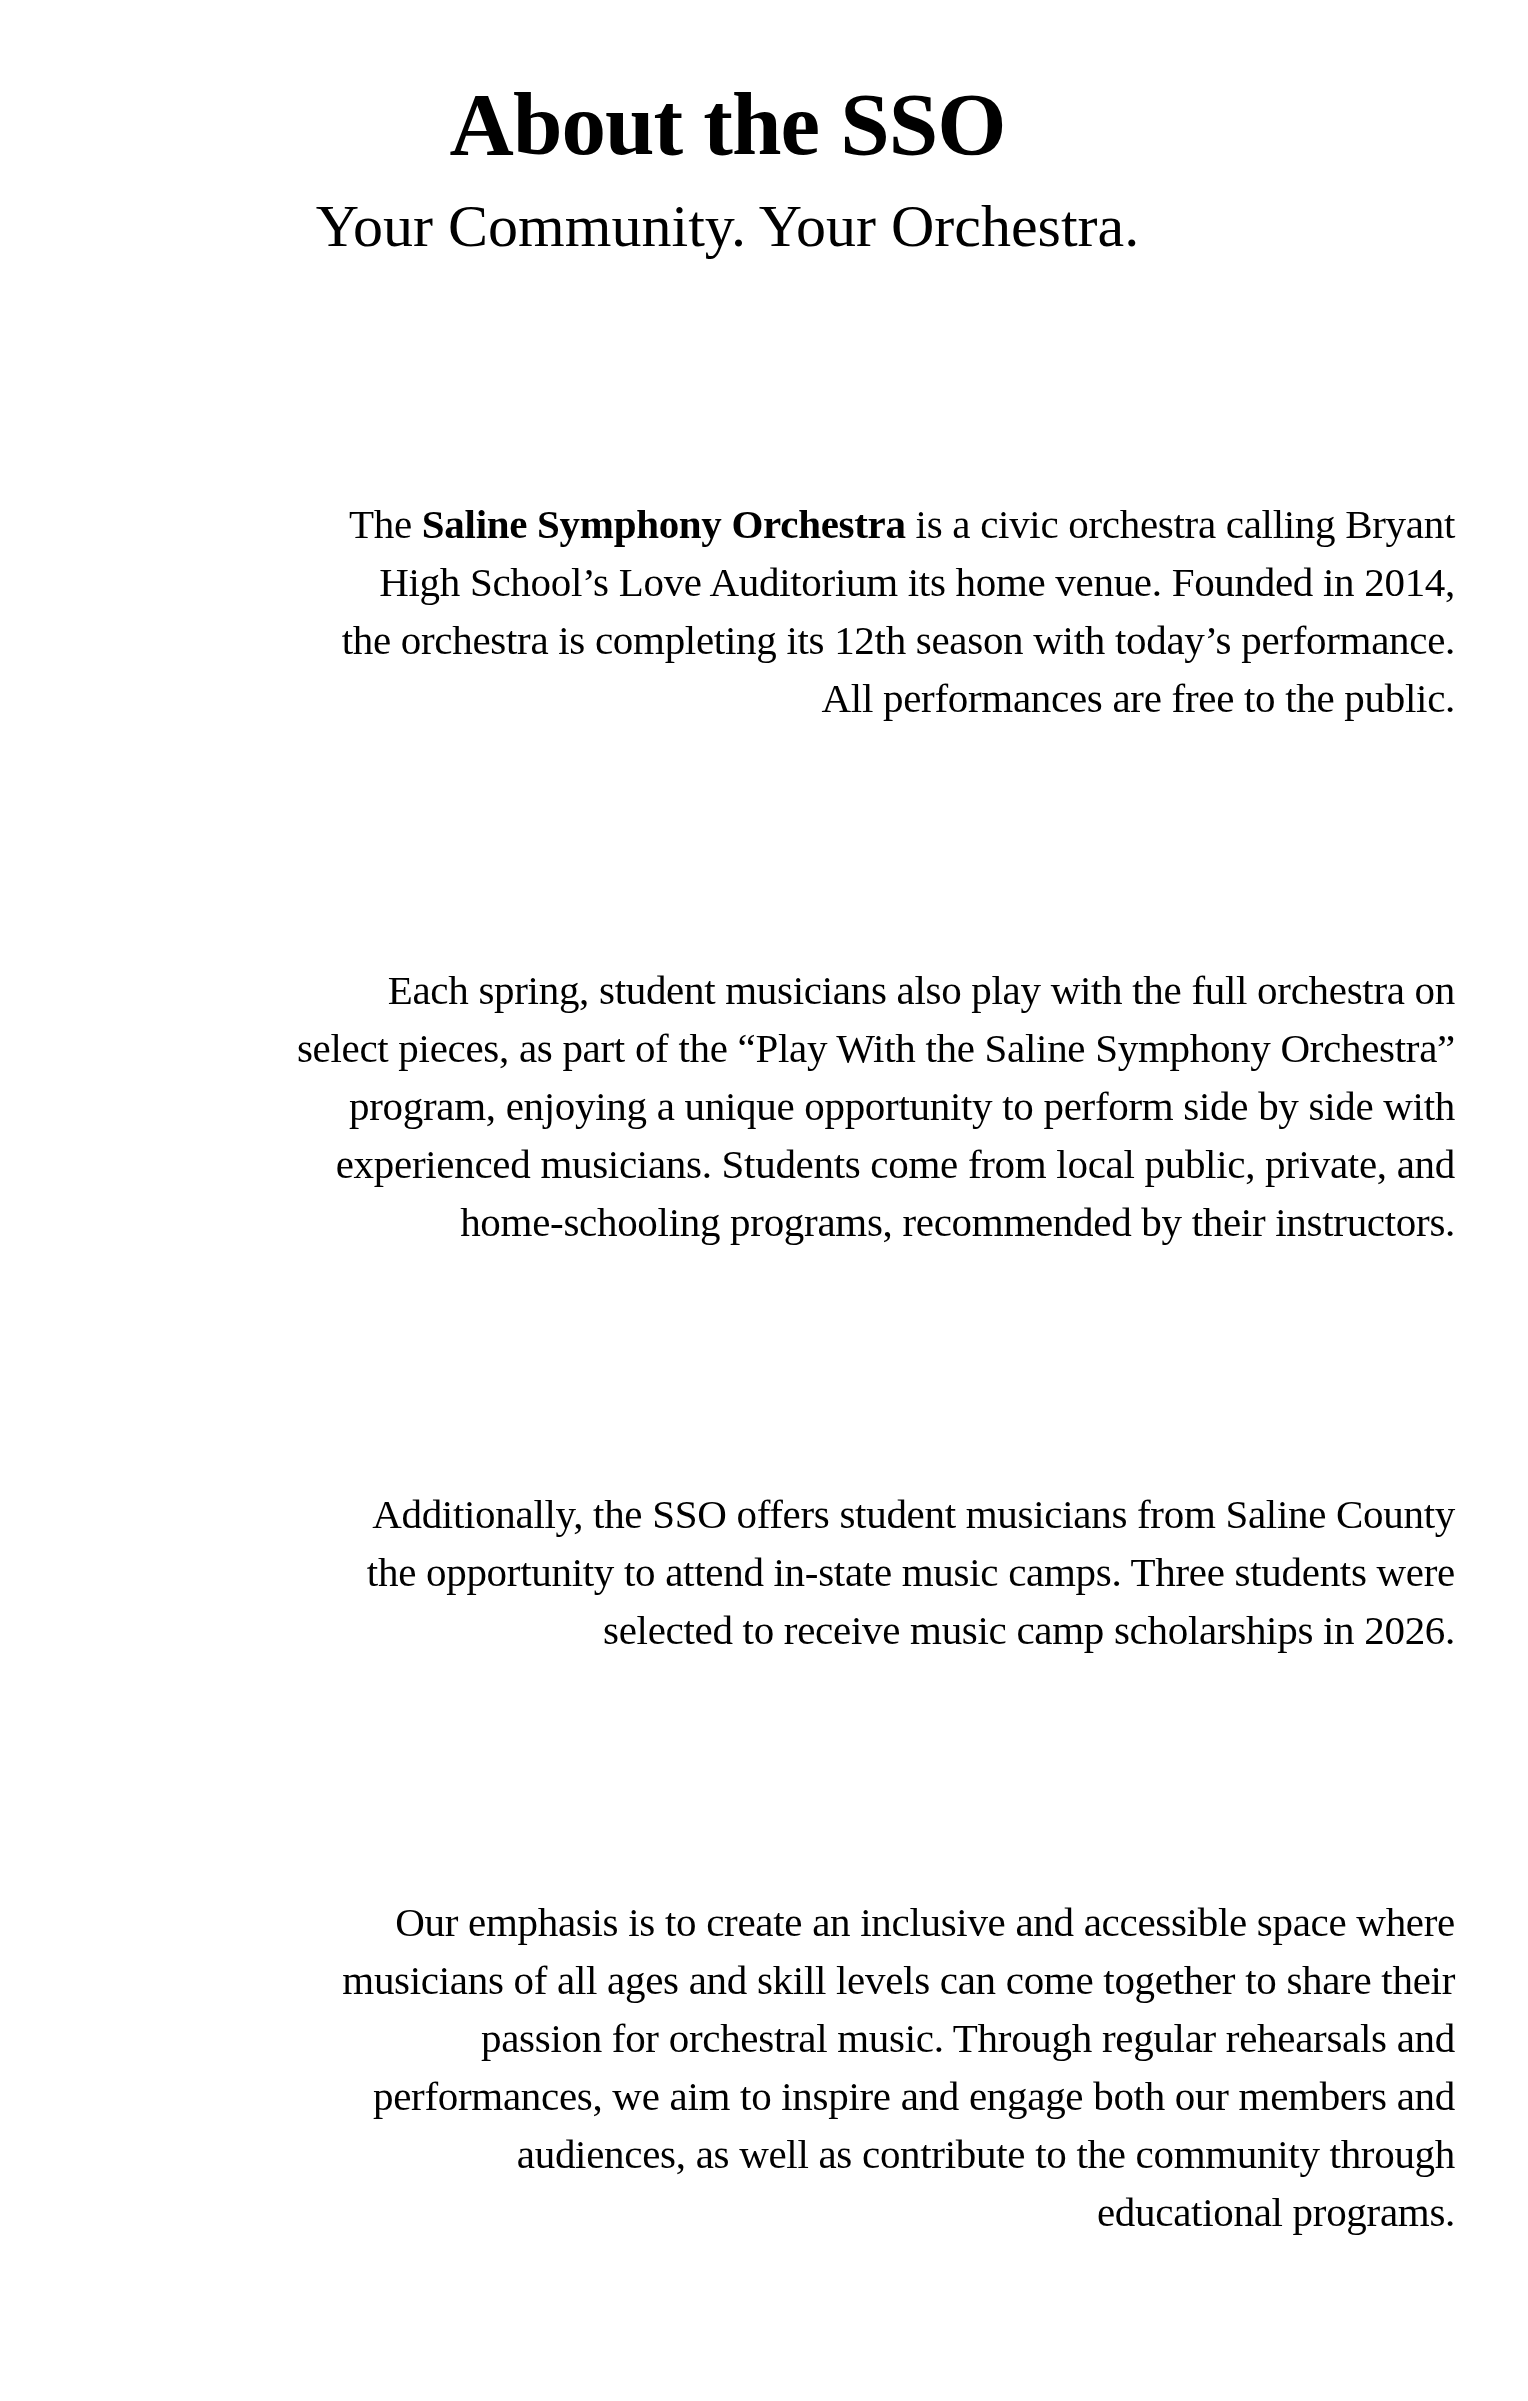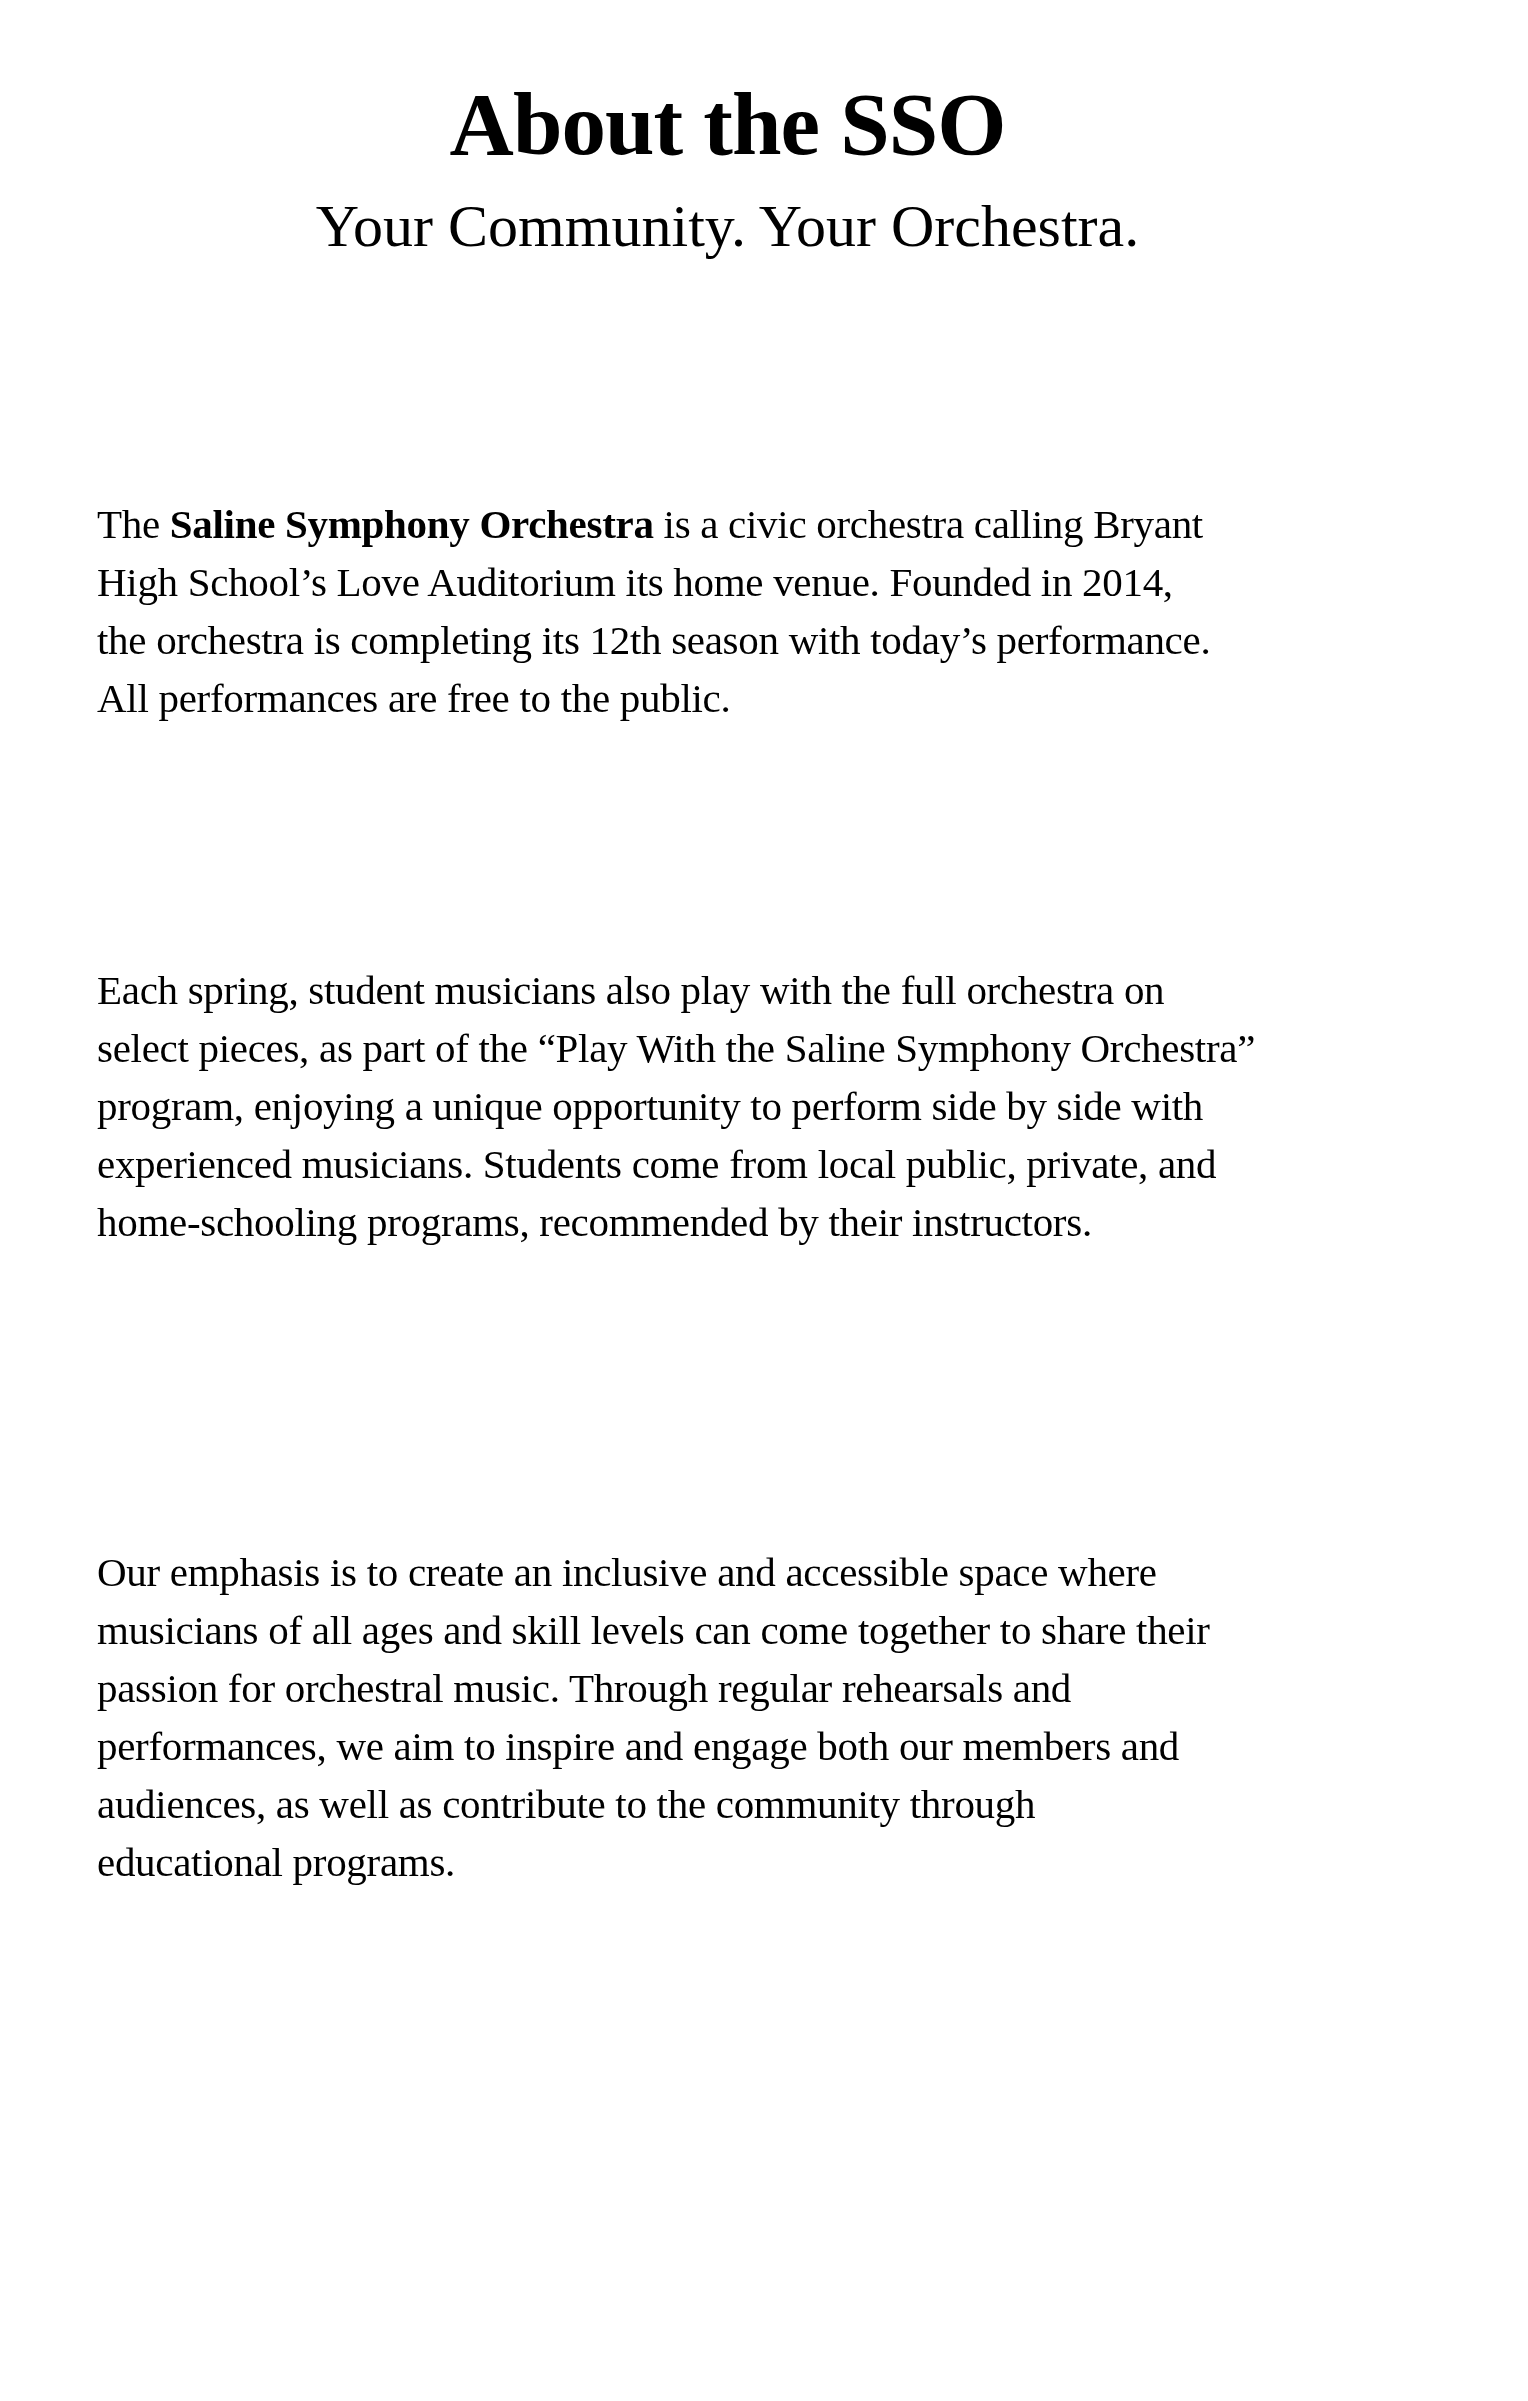--- a/index.html
+++ b/index.html
@@ -38,20 +38,21 @@
   }
   .body-text {
     margin-top: 62px;
     font-size: 41px;
     line-height: 58px;
     white-space: pre;
     letter-spacing: -0.3px;
   }
   .para {
     margin: 0 0 60px 0;
+    text-align: right;
   }
   .bold {
     font-weight: 700;
   }
 </style>
 </head>
 <body>
 
 <div class="page">
 
@@ -66,20 +67,23 @@
 High School’s Love Auditorium its home venue. Founded in 2014,
 the orchestra is completing its 12th season with today’s performance.
 All performances are free to the public.</span></p>
 
     <p class="para">Each spring, student musicians also play with the full orchestra on
 select pieces, as part of the “Play With the Saline Symphony Orchestra”
 program, enjoying a unique opportunity to perform side by side with
 experienced musicians. Students come from local public, private, and
 home-schooling programs, recommended by their instructors.</p>
 
+    <p class="para">Additionally, the SSO offers student musicians from Saline County
+the opportunity to attend in-state music camps. Three students were
+selected to receive music camp scholarships in 2026.</p>
 
     <p class="para">Our emphasis is to create an inclusive and accessible space where
 musicians of all ages and skill levels can come together to share their
 passion for orchestral music. Through regular rehearsals and
 performances, we aim to inspire and engage both our members and
 audiences, as well as contribute to the community through
 educational programs.</p>
 
     
 

